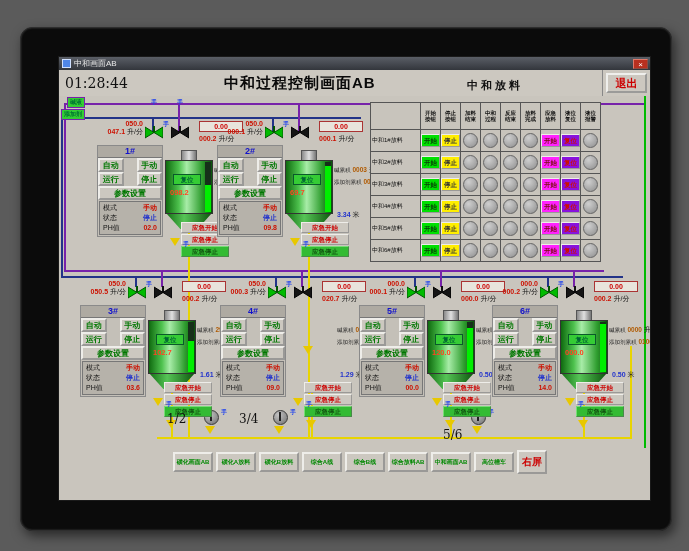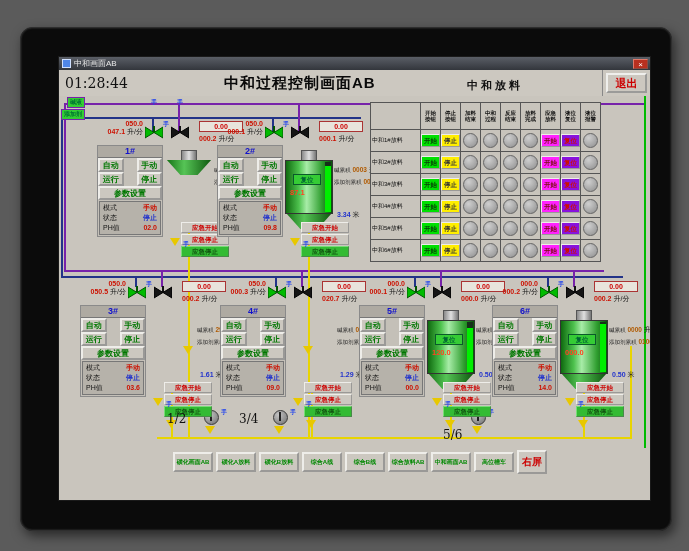--- a/index.html
+++ b/index.html
@@ -220,20 +220,27 @@
                 </div>
         <div>
                   <span>PH值</span>
                   <span class="red">02.0</span>
                 </div>
       </div>
     </div>
 
     <div class="tank">
       <div class="cap"></div>
+      <div class="tbody">
+        <div class="tlabel">复位</div>
+        <div class="tval">098.2</div>
+        <div class="lbar">
+                  <b class="fill" style="height: 55%;"></b>
+                </div>
+      </div>
       <div class="funnel"></div>
     </div>
 
     <div class="counters">
       <div><span class="cl">碱累积</span> <span class="cv">2677</span> <span class="u">升</span></div>
       <div><span class="cl">添加剂累积</span> <span class="cv">0012</span> <span class="u">升</span></div>
     </div>
     <div class="ltext"><span class="blue">1.33</span> <span class="u">米</span></div>
 
     <div class="emg">
@@ -292,21 +299,21 @@
                   <span>PH值</span>
                   <span class="red">09.8</span>
                 </div>
       </div>
     </div>
 
     <div class="tank">
       <div class="cap"></div>
       <div class="tbody">
         <div class="tlabel">复位</div>
-        <div class="tval">87.1</div>
+        <div class="tval">69.7</div>
         <div class="lbar">
                   <b class="fill" style="height: 92%;"></b>
                 </div>
       </div>
       <div class="funnel"></div>
     </div>
 
     <div class="counters">
       <div><span class="cl">碱累积</span> <span class="cv">0003</span> <span class="u">升</span></div>
       <div><span class="cl">添加剂累积</span> <span class="cv">0004</span> <span class="u">升</span></div>
@@ -365,20 +372,31 @@
                   <span>状态</span>
                   <span class="blue">停止</span>
                 </div>
         <div>
                   <span>PH值</span>
                   <span class="red">03.6</span>
                 </div>
       </div>
     </div>
 
+    <div class="tank">
+      <div class="cap"></div>
+      <div class="tbody">
+        <div class="tlabel">复位</div>
+        <div class="tval">102.7</div>
+        <div class="lbar">
+                  <b class="fill" style="height: 62%;"></b>
+                </div>
+      </div>
+      <div class="funnel"></div>
+    </div>
 
     <div class="counters">
       <div><span class="cl">碱累积</span> <span class="cv">2974</span> <span class="u">升</span></div>
       <div><span class="cl">添加剂累积</span> <span class="cv">0050</span> <span class="u">升</span></div>
     </div>
     <div class="ltext"><span class="blue">1.61</span> <span class="u">米</span></div>
 
     <div class="emg">
       <button class="ebtn">应急开始</button>
       <button class="ebtn">应急停止</button>

